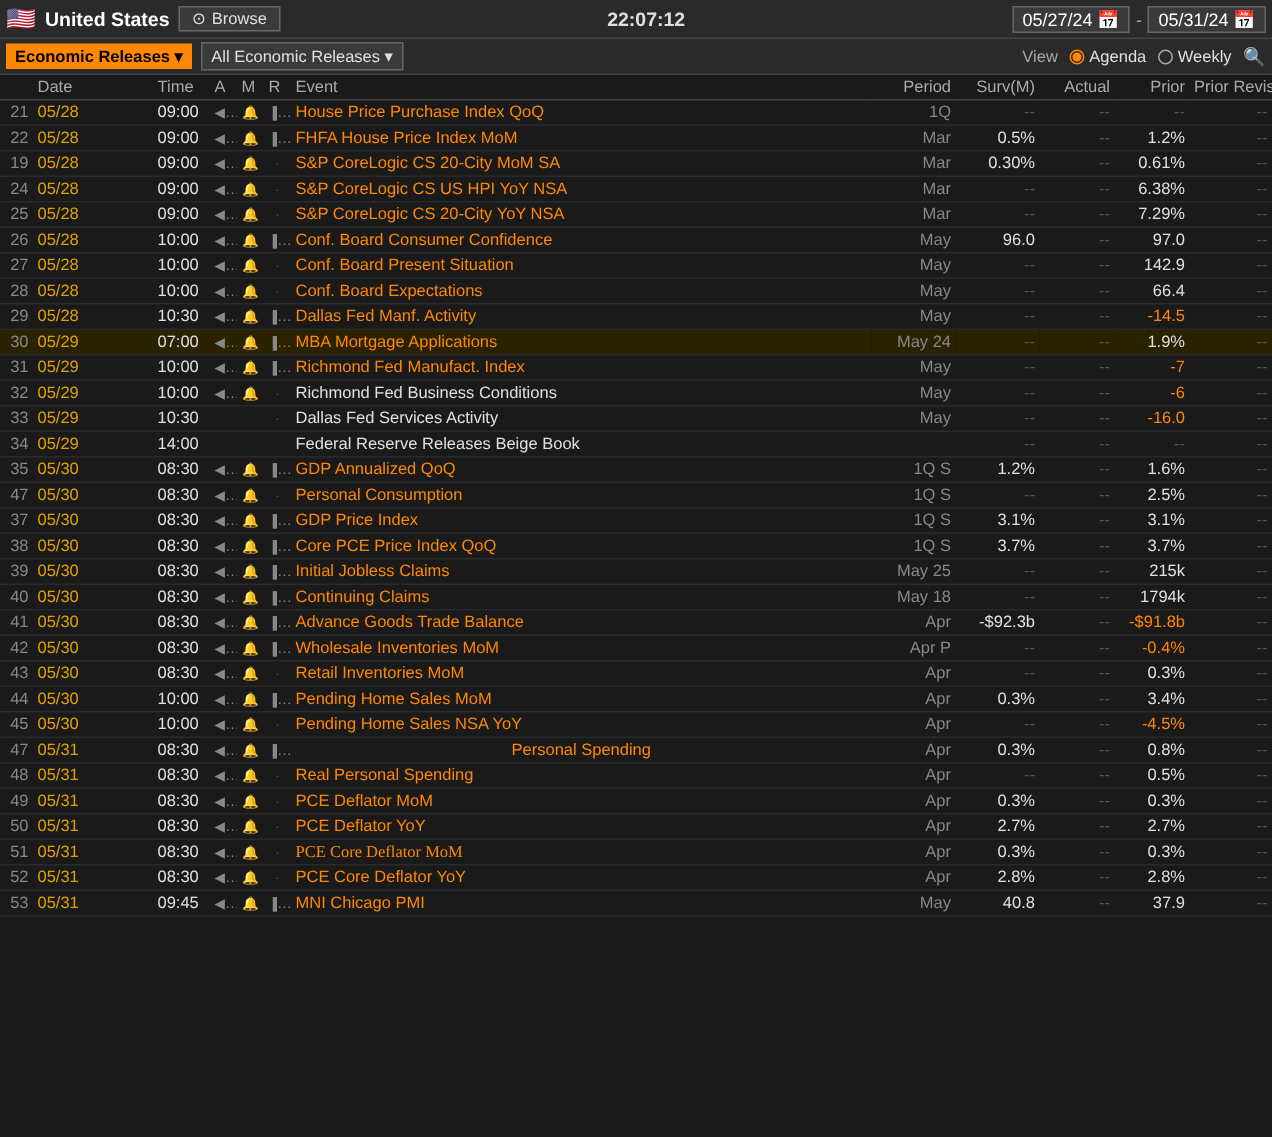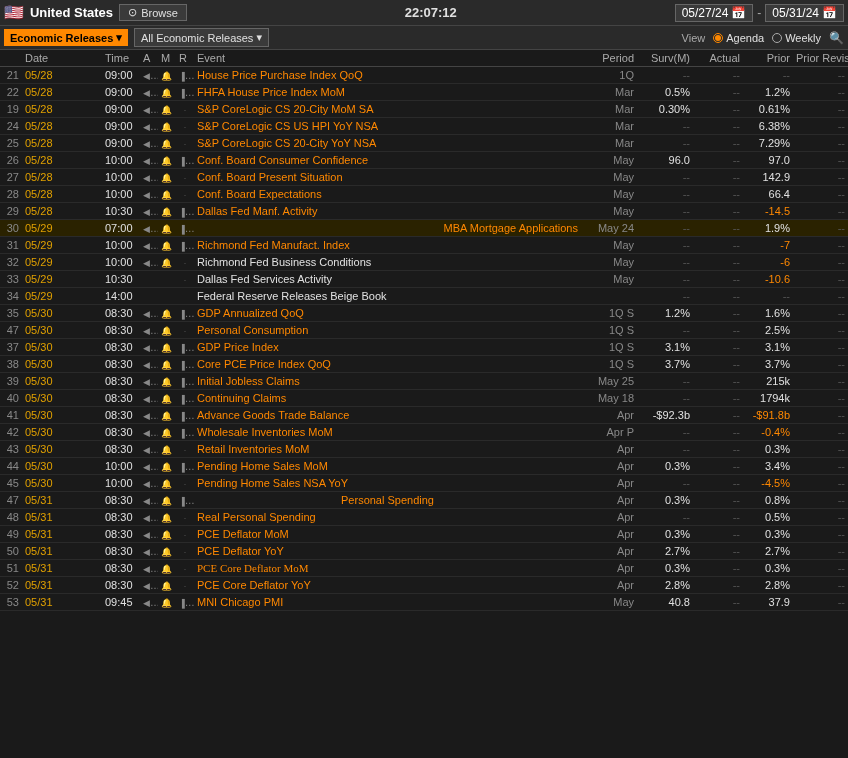--- a/index.html
+++ b/index.html
@@ -377,21 +377,21 @@
           <td class="prior" style="color: rgb(255, 136, 0);">-14.5</td>
           <td class="revised"><span style="color:#555">--</span></td>
         </tr>
         <tr class="highlighted">
           <td class="num">30</td>
           <td class="date">05/29</td>
           <td class="time-col">07:00</td>
           <td class="icon"><span style="font-size:9px;color:#888;">◀◀</span></td>
           <td class="icon"><span style="font-size:9px;color:#888;">🔔</span></td>
           <td class="icon"><span style="font-size:8px;color:#888;">▐▌▌</span></td>
-          <td class="event-name" style="color: rgb(255, 136, 0); text-align: right;">MBA Mortgage Applications</td>
+          <td class="event-name" style="color: rgb(255, 136, 0);">MBA Mortgage Applications</td>
           <td class="period">May 24</td>
           <td class="surv"><span style="color:#555">--</span></td>
           <td class="actual"><span style="color:#555">--</span></td>
           <td class="prior">1.9%</td>
           <td class="revised"><span style="color:#555">--</span></td>
         </tr>
         <tr>
           <td class="num">31</td>
           <td class="date">05/29</td>
           <td class="time-col">10:00</td>
@@ -423,21 +423,21 @@
           <td class="num">33</td>
           <td class="date">05/29</td>
           <td class="time-col">10:30</td>
           <td class="icon"></td>
           <td class="icon"></td>
           <td class="icon"><span style="color:#555;font-size:9px;">·</span></td>
           <td class="event-name-white" style="color: rgb(224, 224, 224);">Dallas Fed Services Activity</td>
           <td class="period">May</td>
           <td class="surv"><span style="color:#555">--</span></td>
           <td class="actual"><span style="color:#555">--</span></td>
-          <td class="prior" style="color: rgb(255, 136, 0);">-10.6</td>
+          <td class="prior" style="color: rgb(255, 136, 0);">-16.0</td>
           <td class="revised"><span style="color:#555">--</span></td>
         </tr>
         <tr>
           <td class="num">34</td>
           <td class="date">05/29</td>
           <td class="time-col">14:00</td>
           <td class="icon"></td>
           <td class="icon"></td>
           <td class="icon"></td>
           <td class="event-name-white" style="color: rgb(224, 224, 224);">Federal Reserve Releases Beige Book</td>

